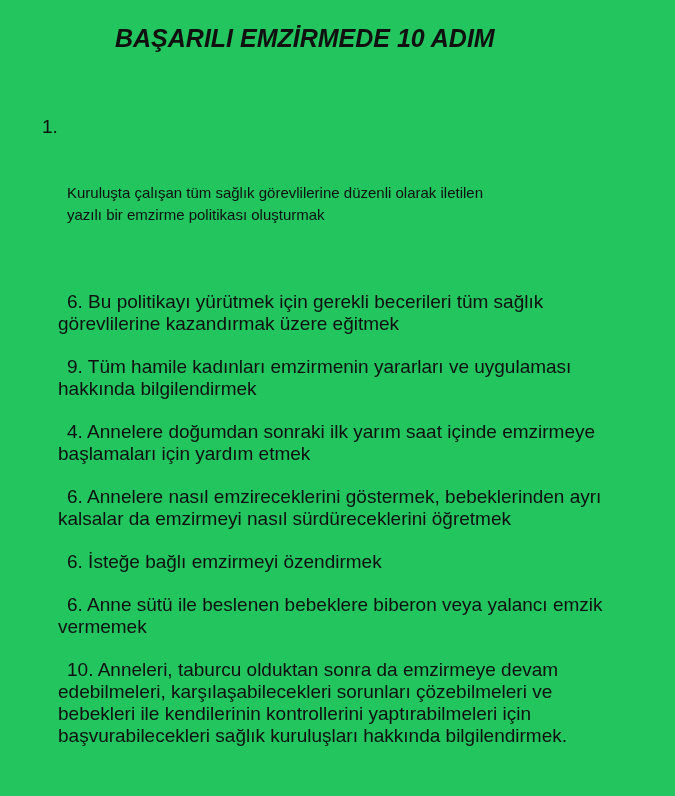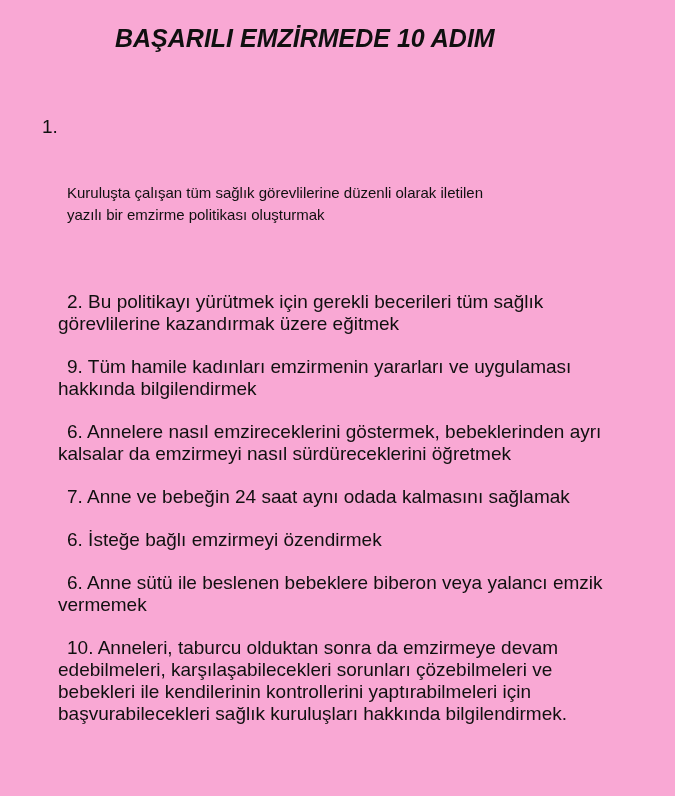--- a/index.html
+++ b/index.html
@@ -4,21 +4,21 @@
 <style>
   html, body {
     margin: 0;
     padding: 0;
     background: #ffffff;
   }
   .page {
     position: relative;
     width: 675px;
     height: 796px;
-    background: #f9a8d4;
+    background: #22c55e;
     overflow: hidden;
     font-family: "Liberation Sans", sans-serif;
     color: #101010;
   }
   .title {
     position: absolute;
     left: 115px;
     top: 24px;
     margin: 0;
     font-size: 25px;
@@ -67,32 +67,33 @@
   <h1 class="title">BAŞARILI EMZİRMEDE 10 ADIM</h1>
 
   <div class="steps">
 
     <div class="item item-first">
       <span class="marker">1.</span>
       <div class="item-text">Kuruluşta çalışan tüm sağlık görevlilerine düzenli olarak iletilen
 yazılı bir emzirme politikası oluşturmak</div>
     </div>
 
-    <div class="item">2. Bu politikayı yürütmek için gerekli becerileri tüm sağlık
+    <div class="item">6. Bu politikayı yürütmek için gerekli becerileri tüm sağlık
 görevlilerine kazandırmak üzere eğitmek</div>
 
     <div class="item">9. Tüm hamile kadınları emzirmenin yararları ve uygulaması
 hakkında bilgilendirmek</div>
 
+    <div class="item">4. Annelere doğumdan sonraki ilk yarım saat içinde emzirmeye
+başlamaları için yardım etmek</div>
 
     <div class="item">6. Annelere nasıl emzireceklerini göstermek, bebeklerinden ayrı
 kalsalar da emzirmeyi nasıl sürdüreceklerini öğretmek</div>
 
 
-    <div class="item">7. Anne ve bebeğin 24 saat aynı odada kalmasını sağlamak</div>
 
     <div class="item">6. İsteğe bağlı emzirmeyi özendirmek</div>
 
     <div class="item">6. Anne sütü ile beslenen bebeklere biberon veya yalancı emzik
 vermemek</div>
 
     <div class="item">10. Anneleri, taburcu olduktan sonra da emzirmeye devam
 edebilmeleri, karşılaşabilecekleri sorunları çözebilmeleri ve
 bebekleri ile kendilerinin kontrollerini yaptırabilmeleri için
 başvurabilecekleri sağlık kuruluşları hakkında bilgilendirmek.</div>

